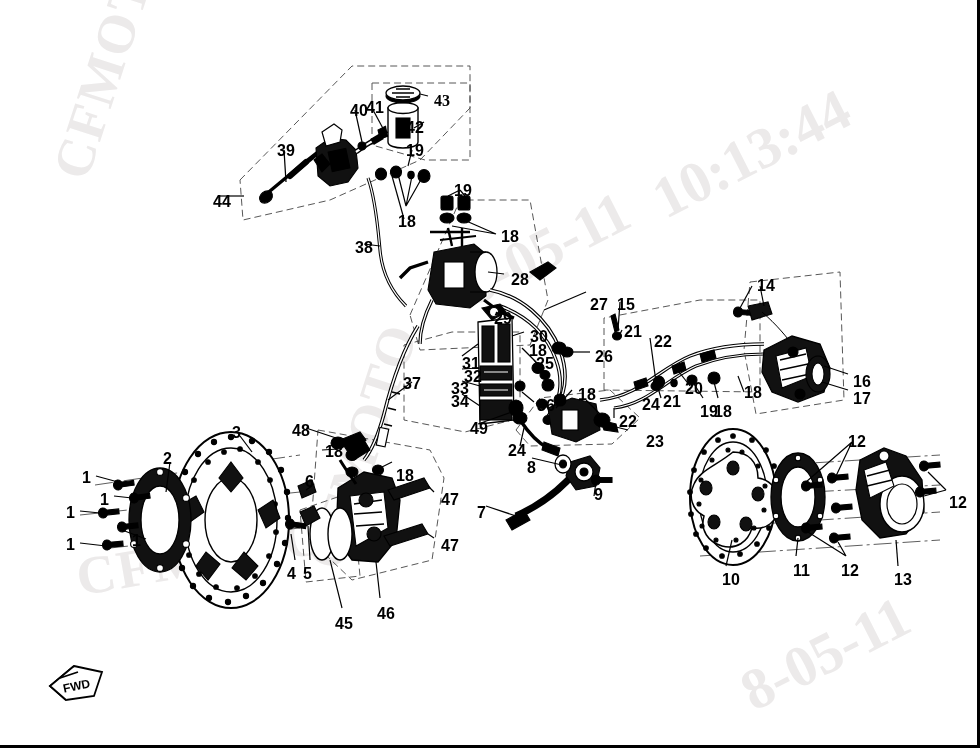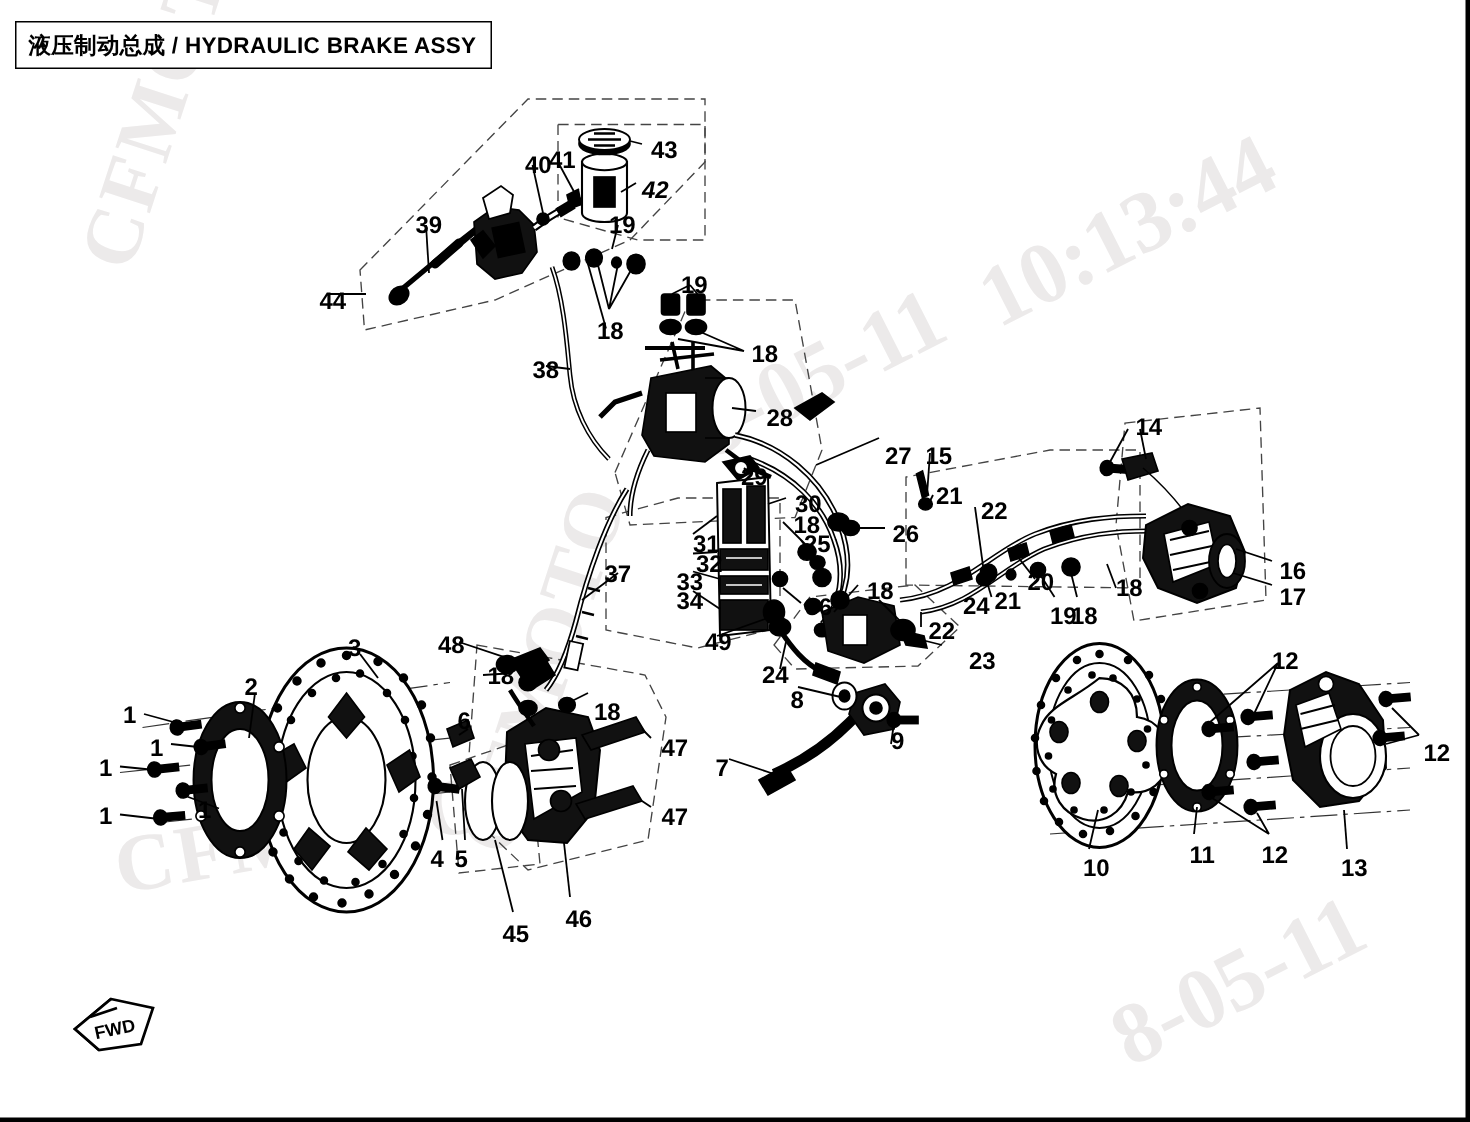--- a/index.html
+++ b/index.html
@@ -33,23 +33,20 @@
 
 <div id="page">
 
   <div class="wm" id="wm-brand3">CFMOTO</div>
   <div class="wm" id="wm-time">10:13:44</div>
   <div class="wm" id="wm-date1">8-05-11</div>
   <div class="wm" id="wm-date2">8-05-11</div>
   <div class="wm" id="wm-brand1">CFMOTO</div>
   <div class="wm" id="wm-brand2">CFMOTO</div>
 
-  <div id="title-banner">
-    <span id="title-text">液压制动总成 / HYDRAULIC BRAKE ASSY</span>
-  </div>
 
   <svg id="art" viewBox="0 0 980 748">
     <defs>
       <g id="boltG">
         <ellipse cx="0" cy="0" rx="4.5" ry="5" fill="#000"></ellipse>
         <rect x="3" y="-2.4" width="13" height="4.8" fill="#000"></rect>
       </g>
       <g id="nutG">
         <ellipse cx="0" cy="0" rx="5.5" ry="6" fill="#000"></ellipse>
       </g>
@@ -593,22 +590,22 @@
       <div class="cal" style="left: 464px; top: 369px;">32</div>
       <div class="cal" style="left: 451px; top: 381px; text-align: right;">33</div>
       <div class="cal" style="left: 451px; top: 394px;">34</div>
       <div class="cal" style="left: 508px; top: 443px;">24</div>
       <div class="cal" style="left: 537px; top: 398px;">36</div>
       <div class="cal" style="left: 403px; top: 376px;">37</div>
       <div class="cal" style="left: 355px; top: 240px;">38</div>
       <div class="cal" style="left: 277px; top: 143px;">39</div>
       <div class="cal" style="left: 350px; top: 103px;">40</div>
       <div class="cal" style="left: 366px; top: 100px;">41</div>
-      <div class="cal" style="left: 428px; top: 120px; font-style: italic;">42</div>
-      <div class="cal" style="left: 434px; top: 93px;">43</div>
+      <div class="cal" style="left: 406px; top: 120px;">42</div>
+      <div class="cal" style="left: 434px; top: 93px; font-family: Liberation Serif, serif;">43</div>
       <div class="cal" style="left: 213px; top: 194px;">44</div>
       <div class="cal" style="left: 335px; top: 616px;">45</div>
       <div class="cal" style="left: 377px; top: 606px;">46</div>
       <div class="cal" style="left: 441px; top: 492px;">47</div>
       <div class="cal" style="left: 441px; top: 538px;">47</div>
       <div class="cal" style="left: 292px; top: 423px;">48</div>
       <div class="cal" style="left: 470px; top: 421px;">49</div>
     </div>
 
 </div>

